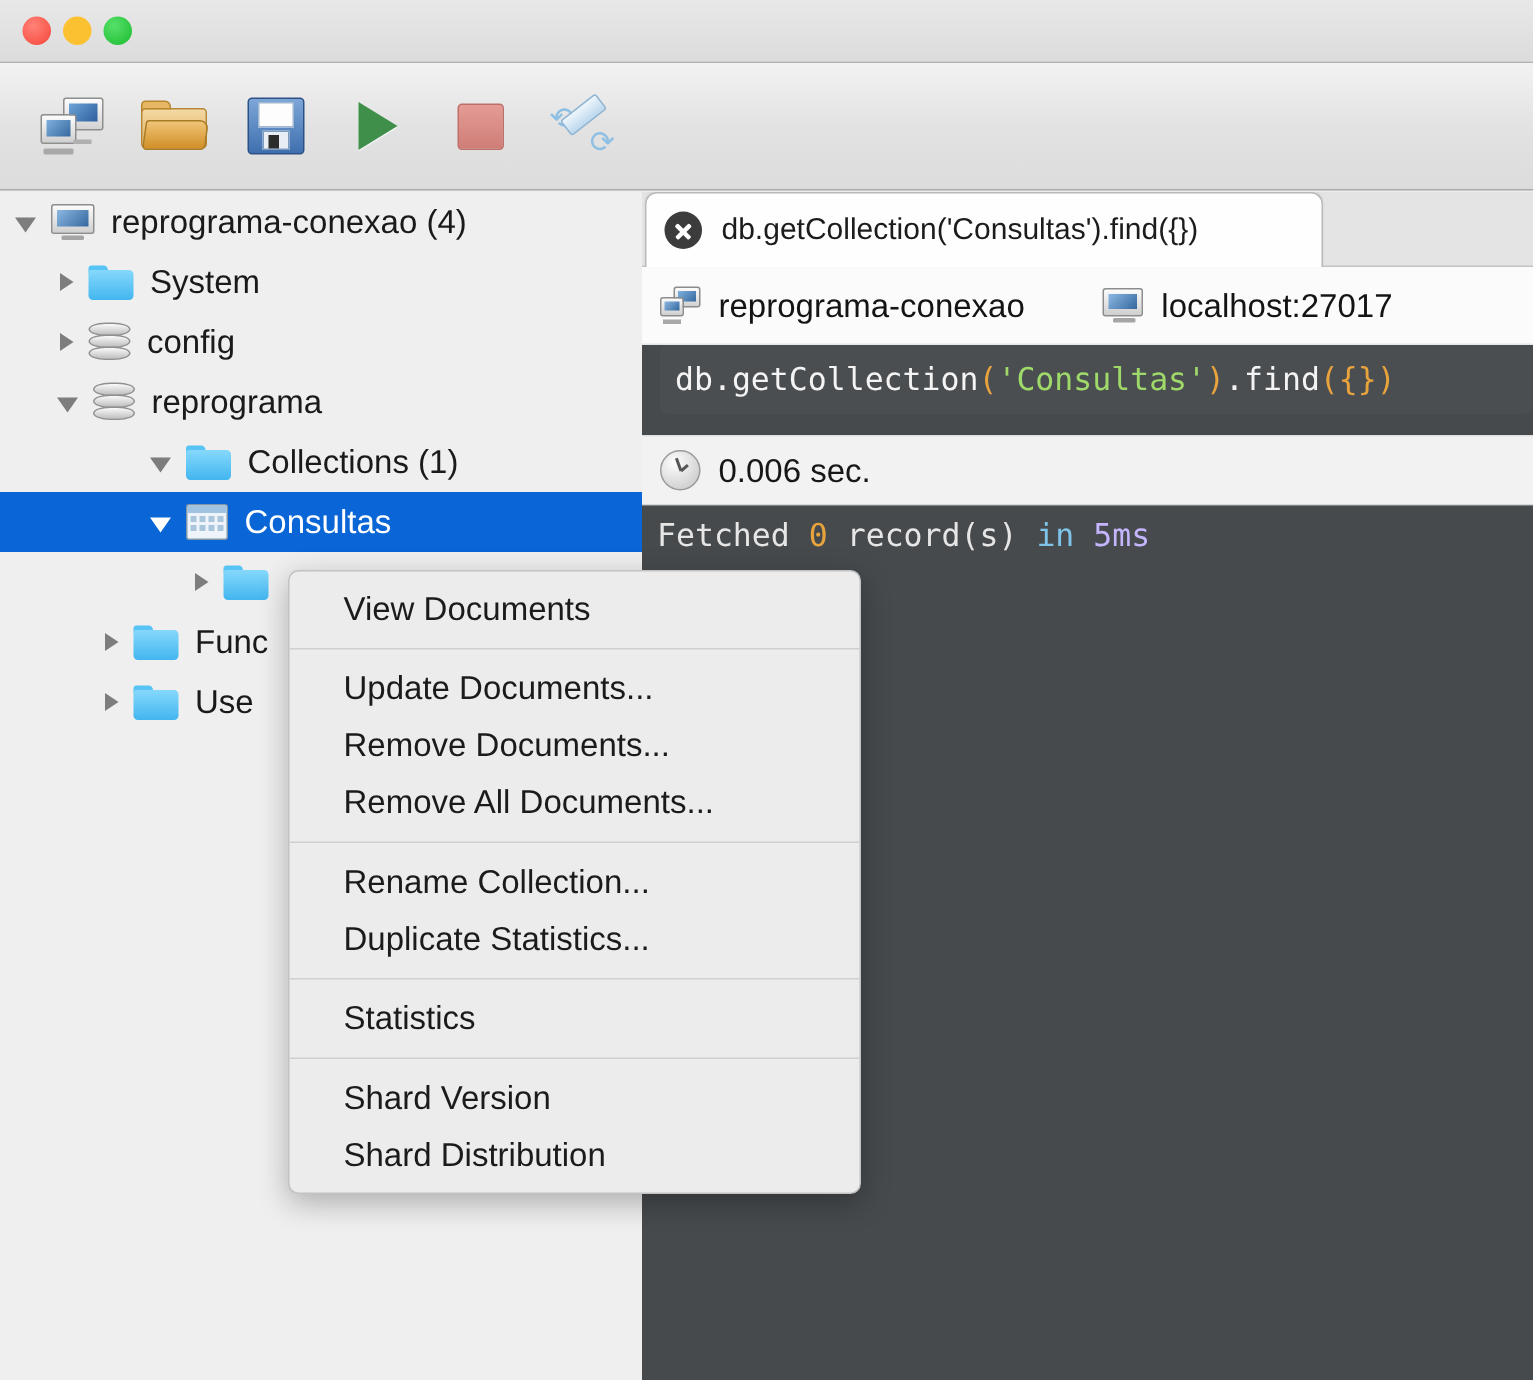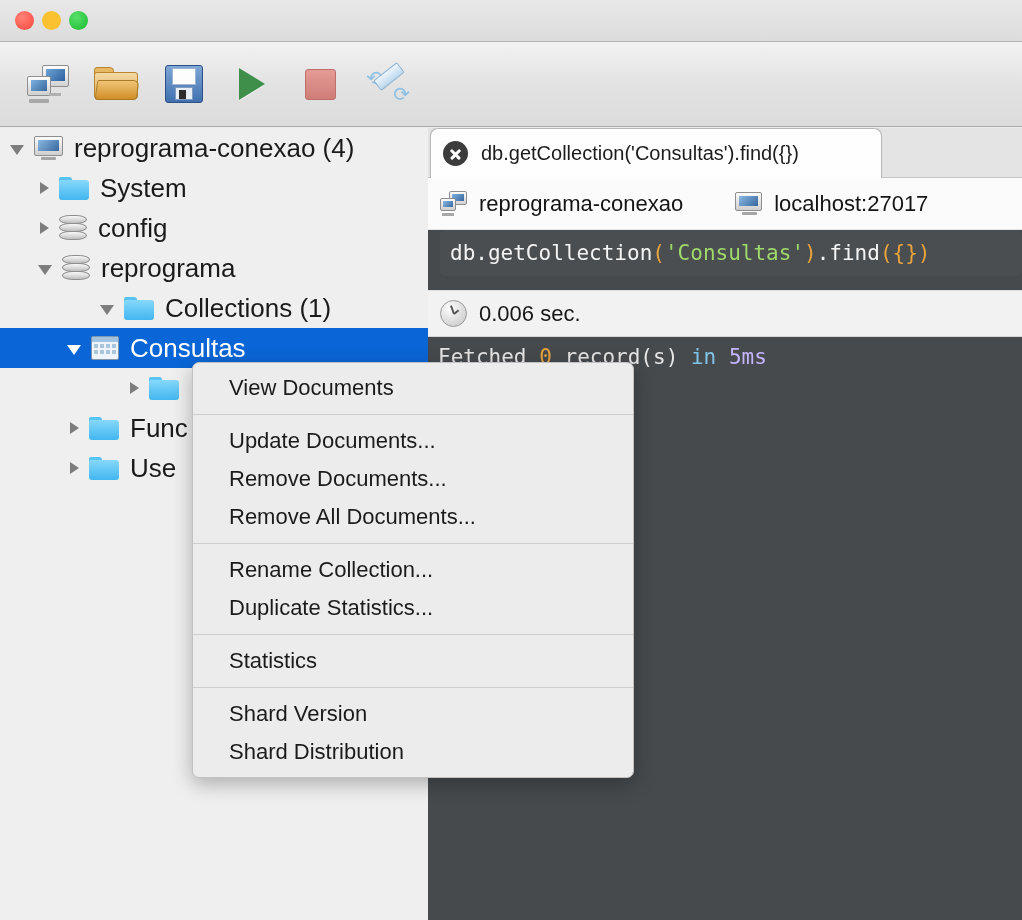--- a/index.html
+++ b/index.html
@@ -147,21 +147,21 @@
   .tree-pane {
     position: absolute; left: 0; top: 128px;
     width: 428px; height: 792px;
     background: #efefef;
     overflow: hidden;
   }
   .tree-row {
     position: relative;
     height: 40px;
     display: flex; align-items: center;
-    font-size: 26px; color: #1a1a1a;
+    font-size: 22px; color: #1a1a1a;
     white-space: nowrap;
   }
   .tree-row.selected { background: #0a66d6; color: #fff; }
   .twisty {
     width: 0; height: 0; flex: none;
     border-left: 9px solid #7d7d7d;
     border-top: 6.5px solid transparent;
     border-bottom: 6.5px solid transparent;
     margin-right: 10px;
   }
@@ -338,22 +338,22 @@
     font-size: 21px;
     color: #e6e6e6;
     white-space: nowrap;
   }
   .console .num  { color: #e8a33d; }
   .console .kw   { color: #7fc4e8; }
   .console .ms   { color: #c4b5fd; }
 
   
   .ctxmenu {
-    position: absolute; left: 192px; top: 362px;
-    width: 442px;
+    position: absolute; left: 192px; top: 380px;
+    width: 382px;
     background: #ececec;
     border: 1px solid #c2c2c2;
     border-radius: 7px;
     box-shadow: 0 6px 20px rgba(0,0,0,.28);
     padding: 6px 0;
     z-index: 50;
     overflow: hidden;
   }
   .mi {
     height: 38px;
@@ -459,21 +459,21 @@
 
     <div class="tree-row" style="padding-left:100px">
       <span class="twisty open"></span>
       <span class="t-icon ic-folder-s">
         <span class="tb2"></span>
           <span class="bd"></span>
       </span>
       <span>Collections (1)</span>
     </div>
 
-    <div class="tree-row selected" style="padding-left:67px">
+    <div class="tree-row selected" style="padding-left:100px">
       <span class="twisty open"></span>
       <span class="t-icon ic-grid">
         <span class="gbox"></span>
           <span class="ghead"></span>
         <span class="gcell" style="left:3px;top:8px"></span>
         <span class="gcell" style="left:9px;top:8px"></span>
         <span class="gcell" style="left:15px;top:8px"></span>
         <span class="gcell" style="left:21px;top:8px"></span>
         <span class="gcell" style="left:3px;top:14px"></span>
         <span class="gcell" style="left:9px;top:14px"></span>

